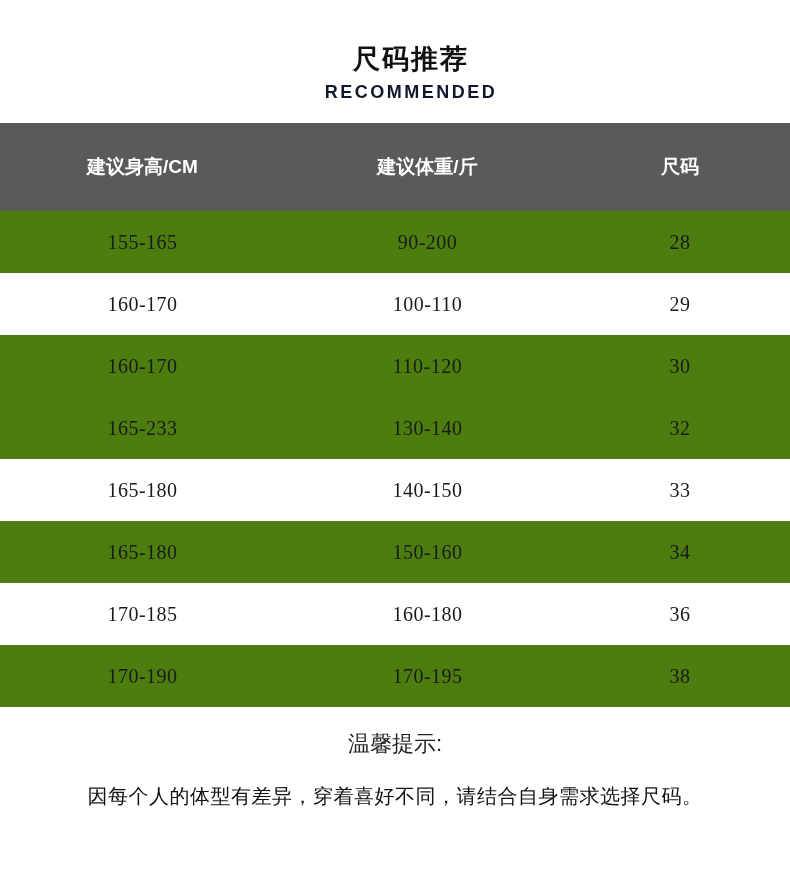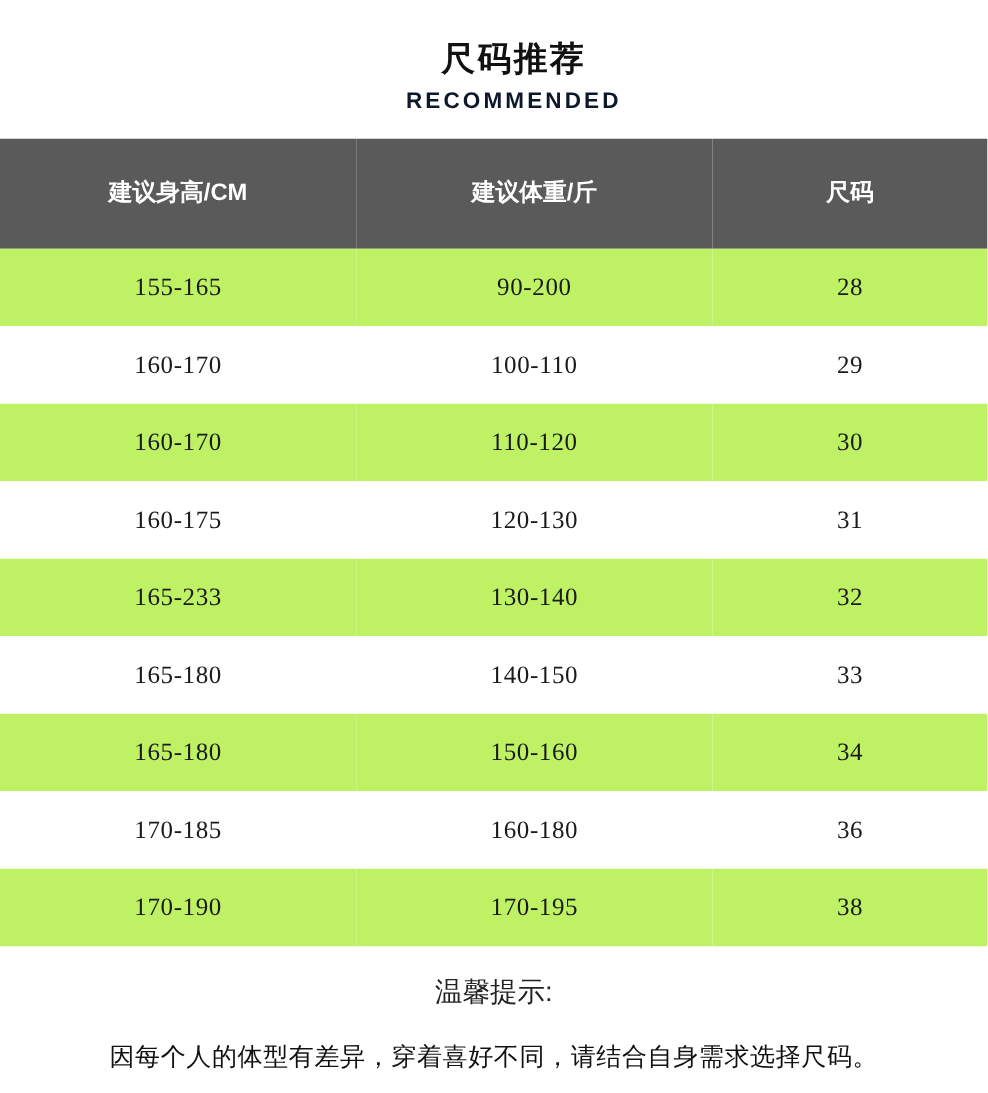--- a/index.html
+++ b/index.html
@@ -15,21 +15,21 @@
     overflow: hidden;
   }
   .page {
     width: 790px;
     height: 874px;
     position: relative;
     box-sizing: border-box;
   }
   .title-block {
     text-align: center;
-    padding-top: 28px;
+    padding-top: 40px;
     margin-left: 32px;
   }
   .title-main {
     font-size: 27px;
     font-weight: bold;
     letter-spacing: 2px;
     color: #111111;
     line-height: 38px;
   }
   .title-sub {
@@ -62,21 +62,21 @@
   .size-table td {
     height: 62px;
     font-size: 20px;
     text-align: center;
     vertical-align: middle;
     color: #1a1a1a;
     padding: 0;
     font-family: "Liberation Serif", serif;
   }
   .size-table tbody tr.odd td {
-    background: #bef264;
+    background: #4d7c0f;
   }
   .size-table tbody tr.even td {
     background: #ffffff;
   }
   .col-h { width: 285px; }
   .col-w { width: 285px; }
   .col-s { width: 220px; }
   .cell-height {
     letter-spacing: 0.5px;
   }
@@ -136,25 +136,20 @@
         <tr class="even">
           <td class="cell-height">160-170</td>
           <td class="cell-weight">100-110</td>
           <td class="cell-size">29</td>
         </tr>
         <tr class="odd">
           <td class="cell-height">160-170</td>
           <td class="cell-weight">110-120</td>
           <td class="cell-size">30</td>
         </tr>
-        <tr class="even">
-          <td class="cell-height">160-175</td>
-          <td class="cell-weight">120-130</td>
-          <td class="cell-size">31</td>
-        </tr>
         <tr class="odd">
           <td class="cell-height">165-233</td>
           <td class="cell-weight">130-140</td>
           <td class="cell-size">32</td>
         </tr>
         <tr class="even">
           <td class="cell-height">165-180</td>
           <td class="cell-weight">140-150</td>
           <td class="cell-size">33</td>
         </tr>

